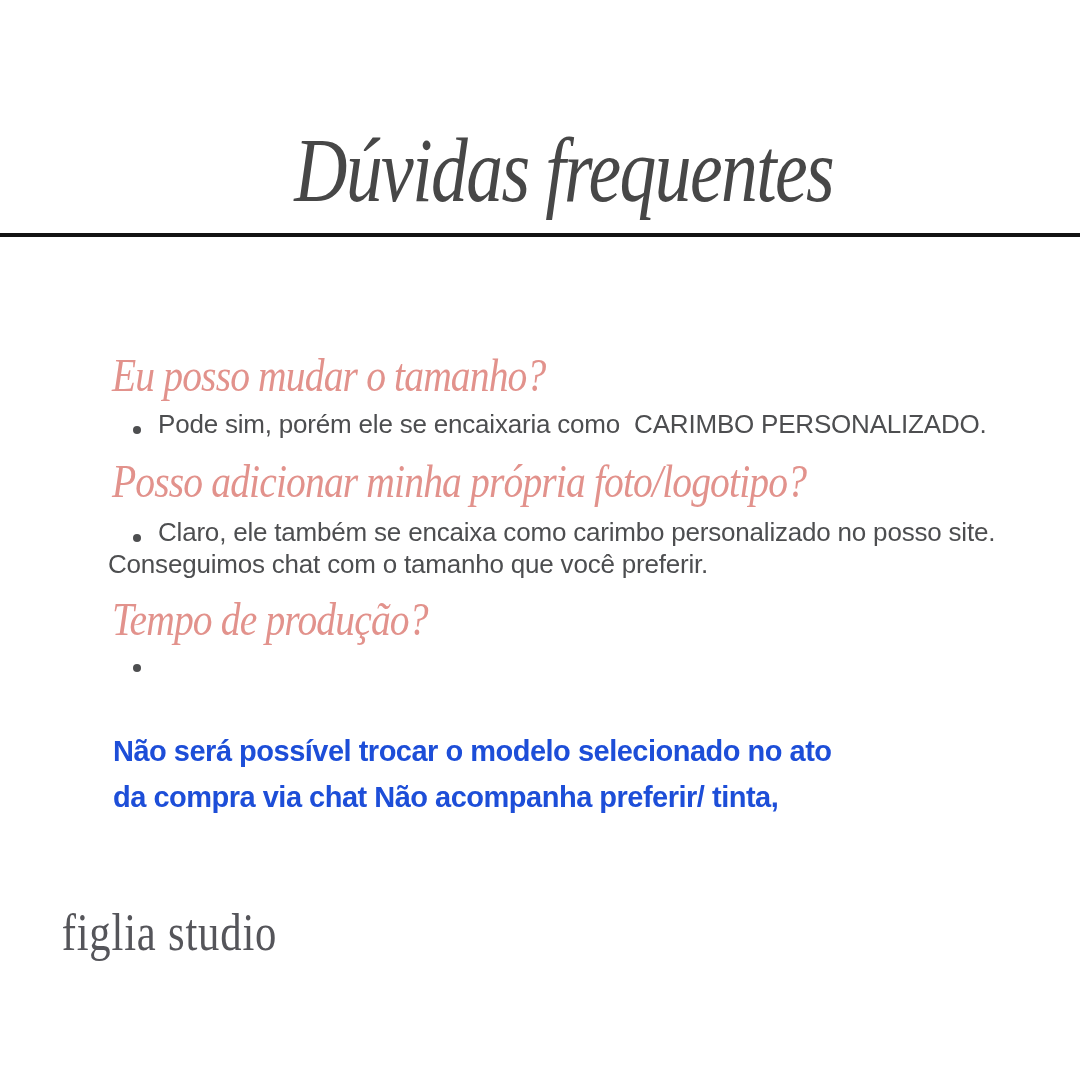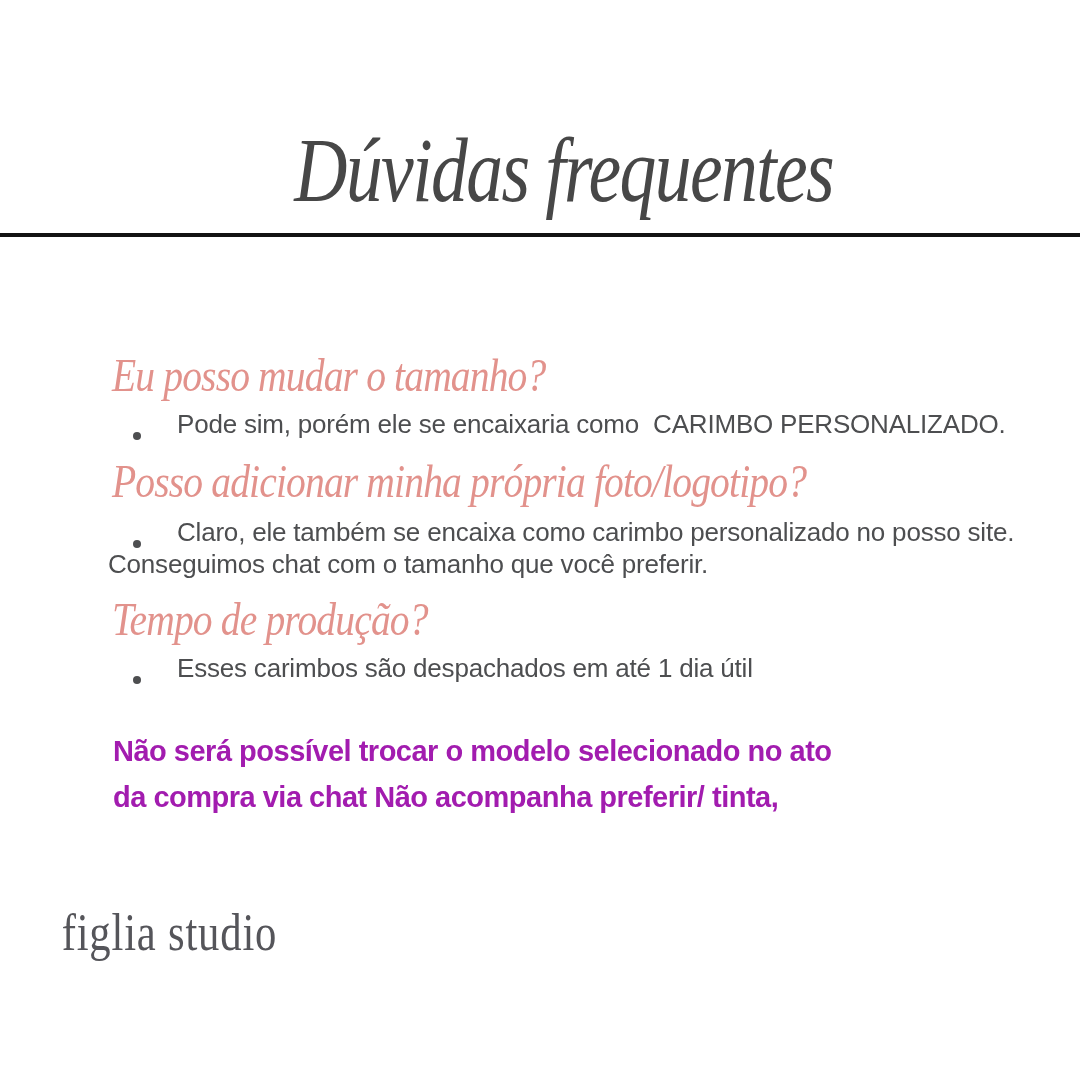--- a/index.html
+++ b/index.html
@@ -73,38 +73,38 @@
     left: 108px;
     right: 60px;
     color: #4d4e50;
     font-size: 26px;
     line-height: 32px;
     letter-spacing: -0.2px;
   }
   .b1 { top: 408px; }
   .b2 { top: 516px; }
   .b3 { top: 652px; }
-  .answer-line { display: flex; align-items: flex-end; gap: 19px; }
+  .answer-line { display: flex; align-items: center; }
   .answer-line .text { white-space: pre-wrap; }
   .dot {
     flex: 0 0 auto;
     width: 8px;
     height: 8px;
     border-radius: 50%;
     background: #4d4e50;
     margin: 12px 17px 0 25px;
   }
 
   
   .note {
     position: absolute;
     left: 113px;
     top: 728px;
     margin: 0;
-    color: #a21caf;
+    color: #1d4ed8;
     font-weight: 700;
     font-size: 29px;
     line-height: 46px;
     letter-spacing: -0.5px;
   }
 
   
   .logo {
     position: absolute;
     top: 902px;
@@ -155,21 +155,20 @@
       </div>
       <div class="answer-line">
         <span class="text">Conseguimos chat com o tamanho que você preferir.</span>
       </div>
     </div>
 
     <h2 class="q-heading q3">Tempo de produção?</h2>
     <div class="answer b3">
       <div class="answer-line">
         <span class="dot"></span>
-        <span class="text">Esses carimbos são despachados em até 1 dia útil</span>
       </div>
     </div>
 
   </section>
 
   <p class="note">
     <span>Não será possível trocar o modelo selecionado no ato</span><br>
     <span>da compra via chat Não acompanha preferir/ tinta,</span><br>
   </p>
 

